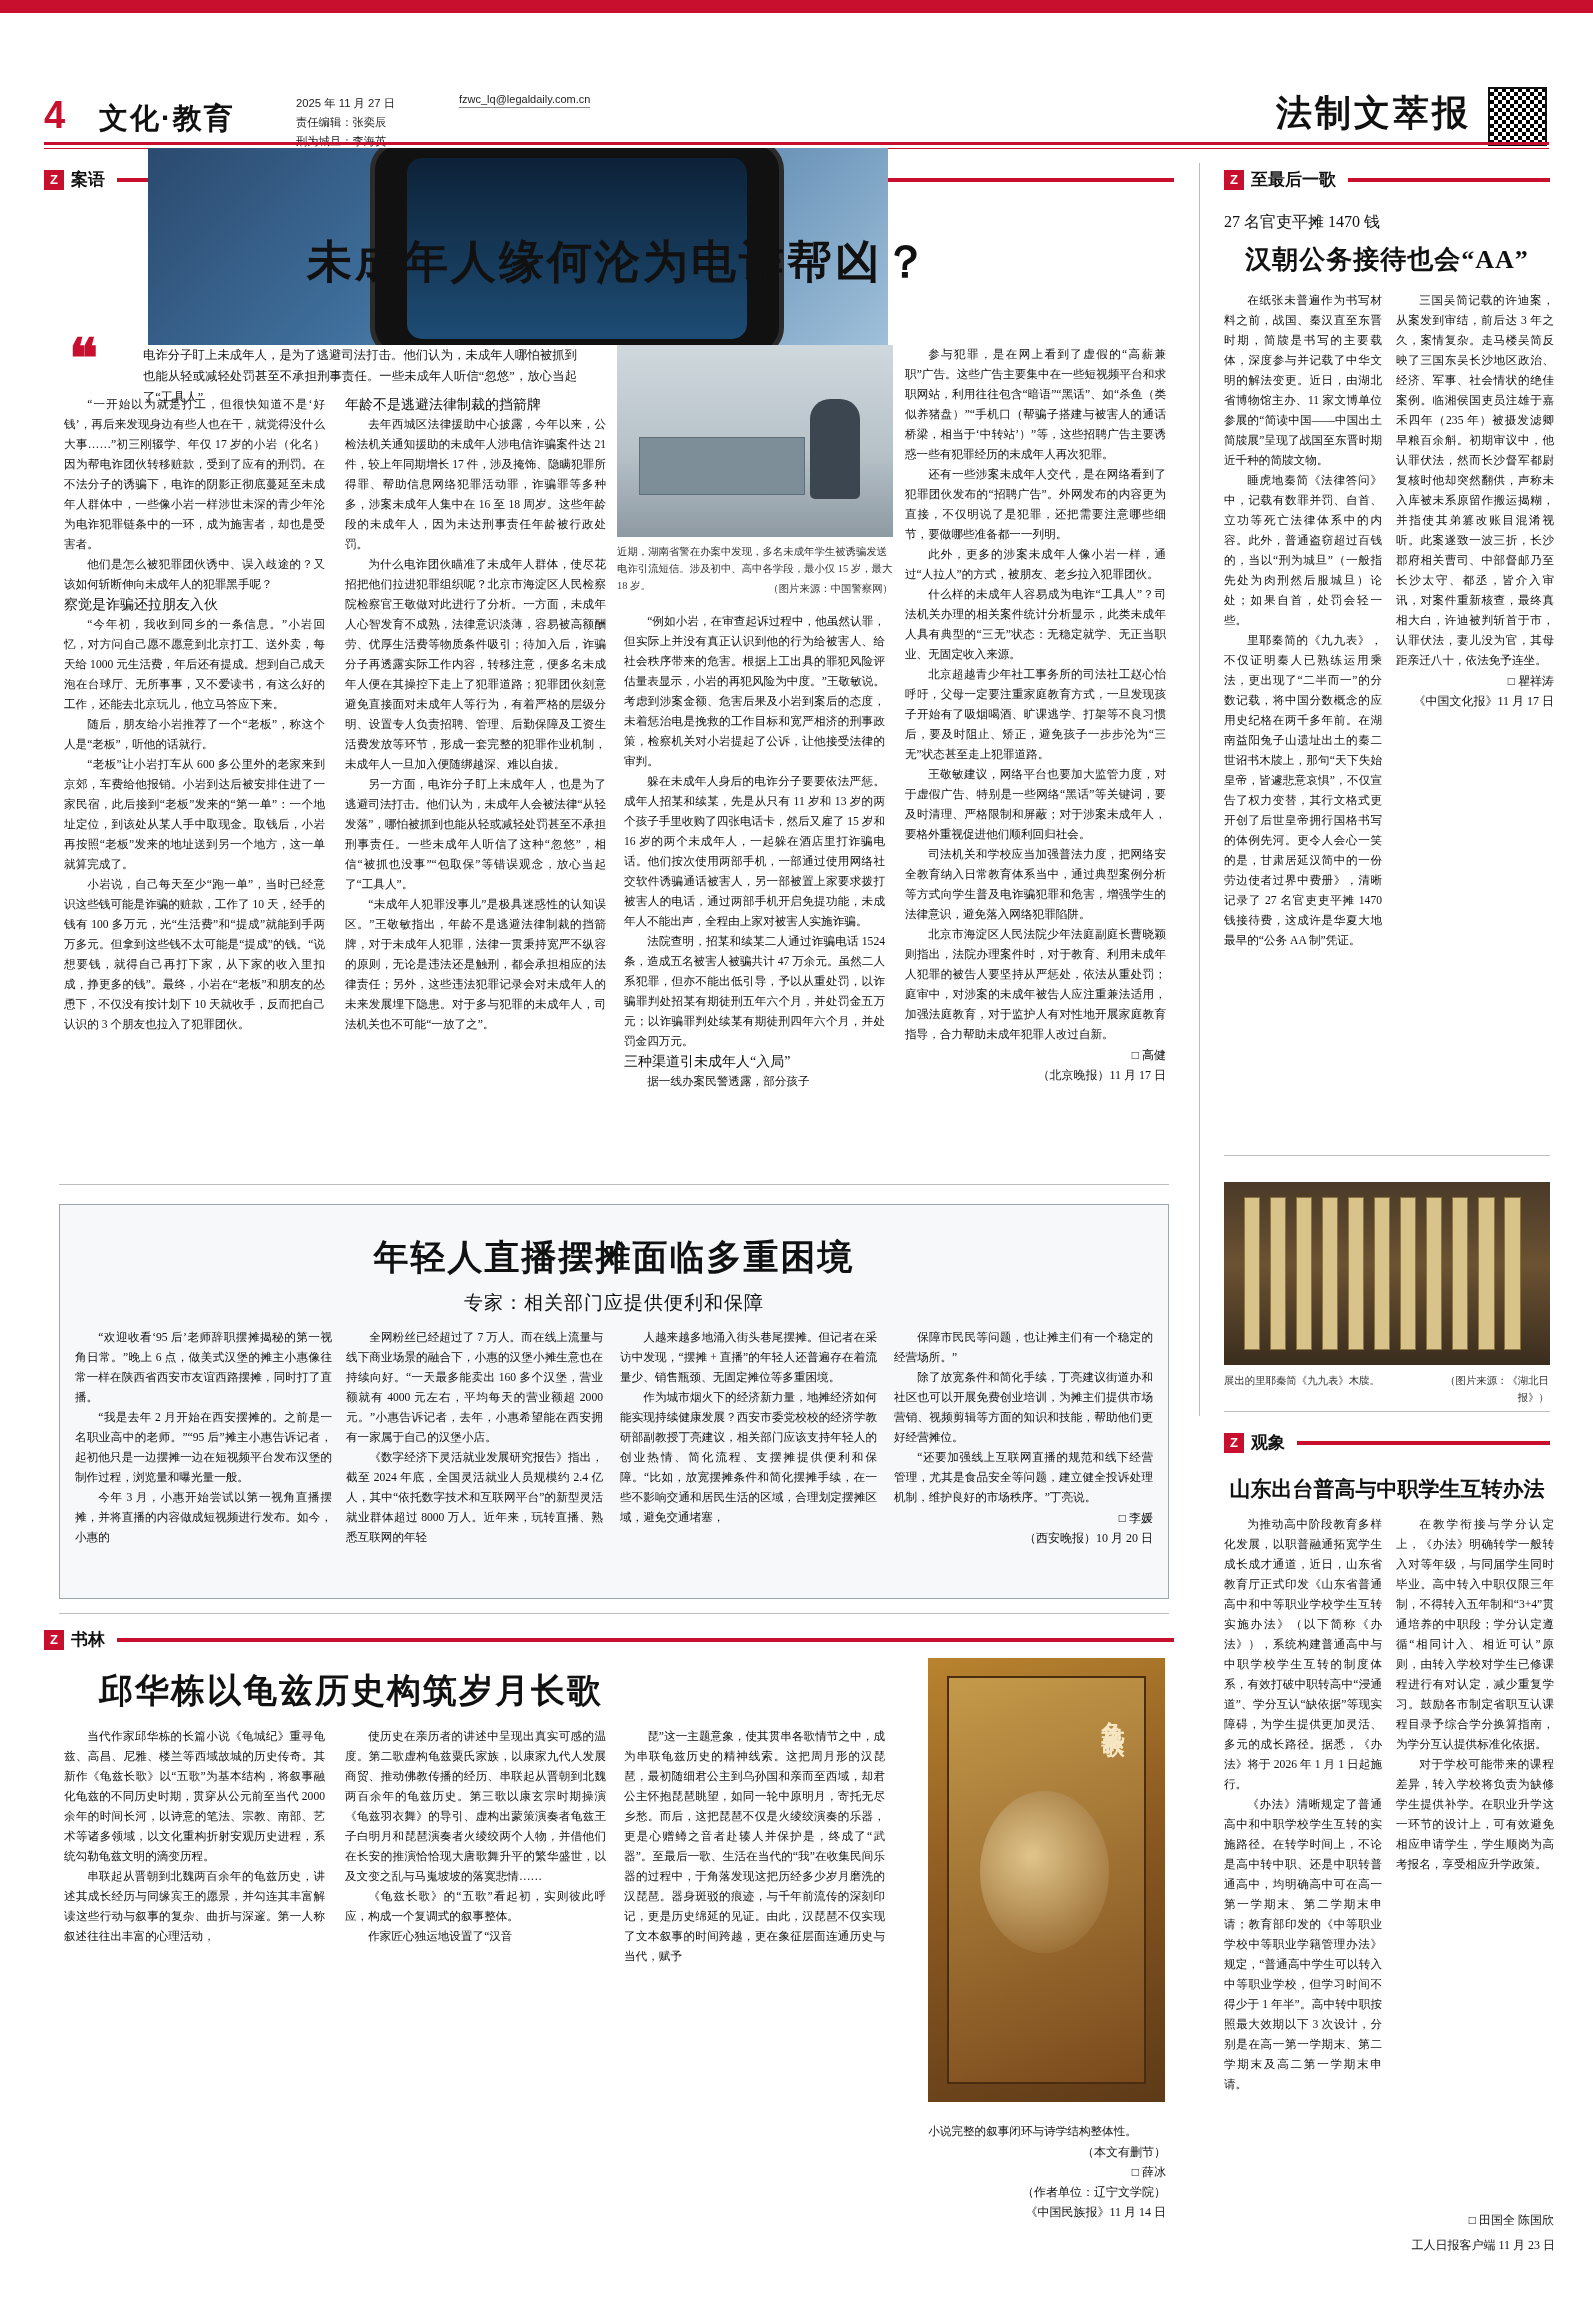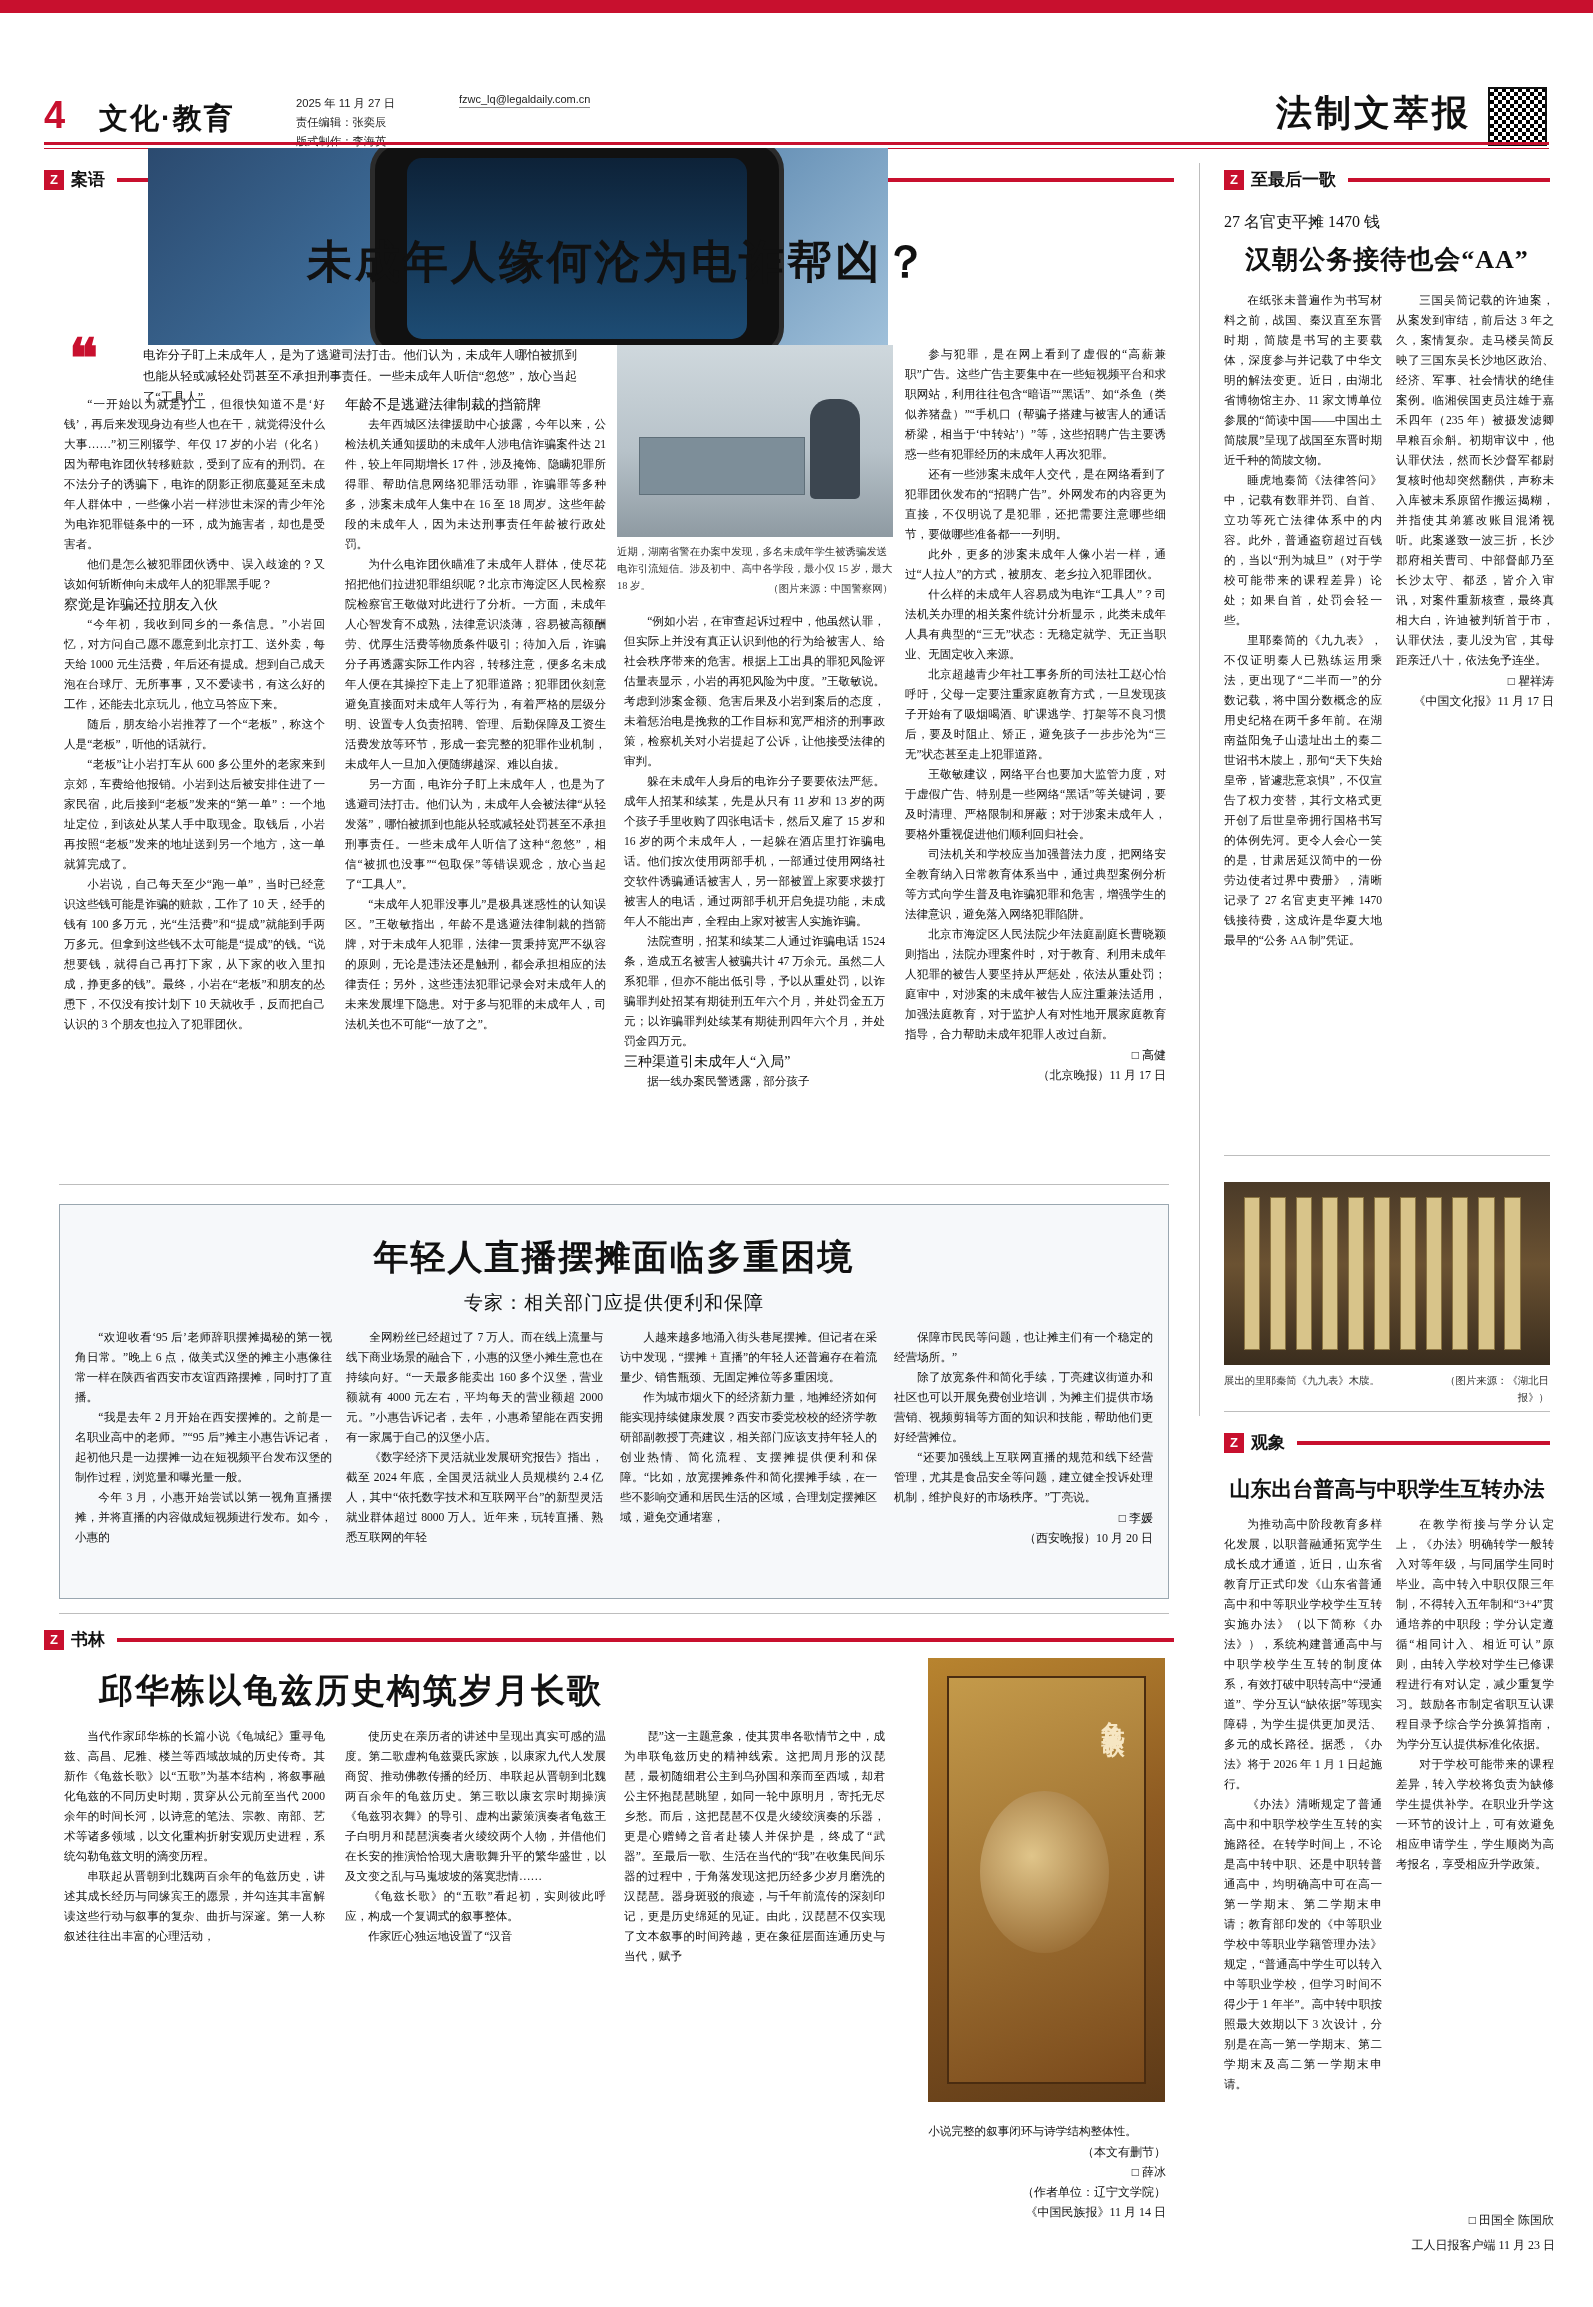--- a/index.html
+++ b/index.html
@@ -186,21 +186,21 @@
 <div class="page">
 
   <div class="top-rule"></div>
 
   <div class="masthead">
     <div class="page-num">4</div>
     <div class="section-title">文化·教育</div>
     <div class="mast-meta">
       <div>2025 年 11 月 27 日</div>
       <div>责任编辑：张奕辰</div>
-      <div>版式制作：李海英</div>
+      <div>刑为城旦：李海英</div>
     </div>
     <div class="mast-email">fzwc_lq@legaldaily.com.cn</div>
     <div class="paper-logo">法制文萃报</div>
     <div class="qr"></div>
   </div>
   <div class="mast-rule"></div>
   <div class="mast-rule2"></div>
 
   <div class="vline" style="left:1199px; top:163px; height:1253px;"></div>
 
@@ -333,21 +333,21 @@
     <div class="mark">Z</div>
     <div class="flabel">至最后一歌</div>
     <div class="frule"></div>
   </div>
 
   <div style="position:absolute; left:1224px; top:212px; width:326px; text-align:left; font-size:16px;">27 名官吏平摊 1470 钱</div>
   <div style="position:absolute; left:1224px; top:242px; width:326px; text-align:center; font-size:26px; font-weight:bold; letter-spacing:1px;">汉朝公务接待也会“AA”</div>
 
   <div class="body-col" style="position:absolute; left:1224px; top:291px; width:158px;">
     <p>在纸张未普遍作为书写材料之前，战国、秦汉直至东晋时期，简牍是书写的主要载体，深度参与并记载了中华文明的解法变更。近日，由湖北省博物馆主办、11 家文博单位参展的“简读中国——中国出土简牍展”呈现了战国至东晋时期近千种的简牍文物。</p>
-    <p>睡虎地秦简《法律答问》中，记载有数罪并罚、自首、立功等死亡法律体系中的内容。此外，普通盗窃超过百钱的，当以“刑为城旦”（对于学校可能带来的课程差异）论处；如果自首，处罚会轻一些。</p>
+    <p>睡虎地秦简《法律答问》中，记载有数罪并罚、自首、立功等死亡法律体系中的内容。此外，普通盗窃超过百钱的，当以“刑为城旦”（一般指先处为肉刑然后服城旦）论处；如果自首，处罚会轻一些。</p>
     <p>里耶秦简的《九九表》，不仅证明秦人已熟练运用乘法，更出现了“二半而一”的分数记载，将中国分数概念的应用史纪格在两千多年前。在湖南益阳兔子山遗址出土的秦二世诏书木牍上，那句“天下失始皇帝，皆遽悲意哀惧”，不仅宣告了权力变替，其行文格式更开创了后世皇帝拥行国格书写的体例先河。更令人会心一笑的是，甘肃居延汉简中的一份劳边使者过界中费册》，清晰记录了 27 名官吏吏平摊 1470 钱接待费，这成许是华夏大地最早的“公务 AA 制”凭证。</p>
   </div>
   <div class="body-col" style="position:absolute; left:1396px; top:291px; width:158px;">
     <p>三国吴简记载的许迪案，从案发到审结，前后达 3 年之久，案情复杂。走马楼吴简反映了三国东吴长沙地区政治、经济、军事、社会情状的绝佳案例。临湘侯国吏员注雄于嘉禾四年（235 年）被摄发滤卿早粮百余斛。初期审议中，他认罪伏法，然而长沙督军都尉复核时他却突然翻供，声称未入库被未系原留作搬运揭糊，并指使其弟篡改账目混淆视听。此案遂致一波三折，长沙郡府相关曹司、中部督邮乃至长沙太守、都丞，皆介入审讯，对案件重新核查，最终真相大白，许迪被判斩首于市，认罪伏法，妻儿没为官，其母距亲迁八十，依法免予连坐。</p>
     <p class="byline">□ 瞿祥涛</p>
     <p class="byline">《中国文化报》11 月 17 日</p>
   </div>
 
   <div class="photo bamboo" style="position:absolute; left:1224px; top:1182px; width:326px; height:183px;">
     <div class="slip" style="left:6%; top:8%; width:5%; height:84%;"></div>

